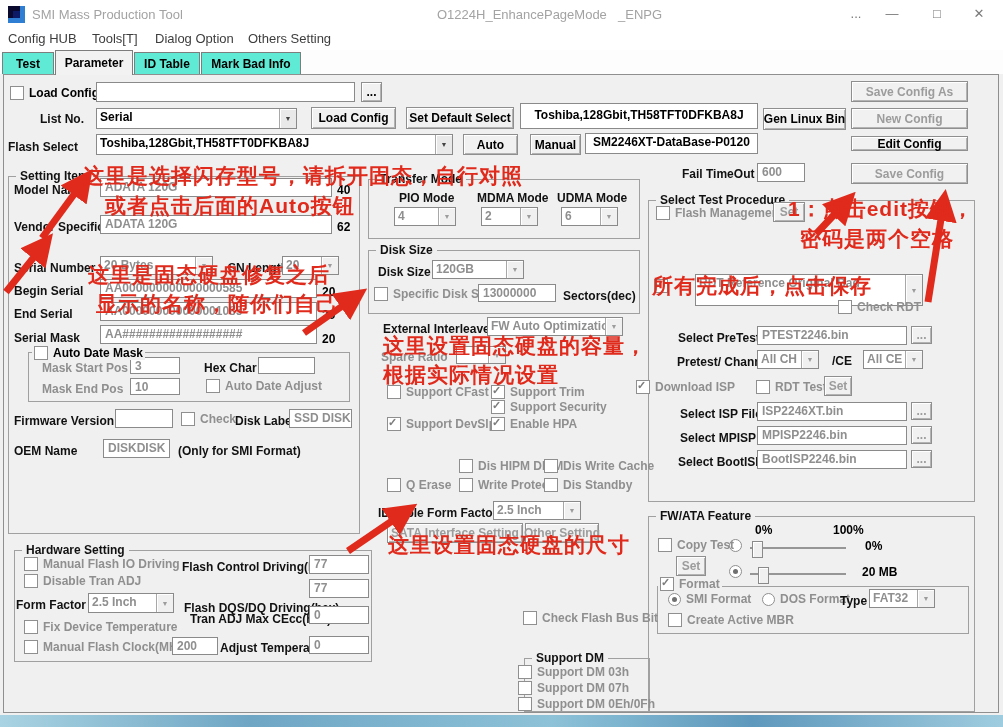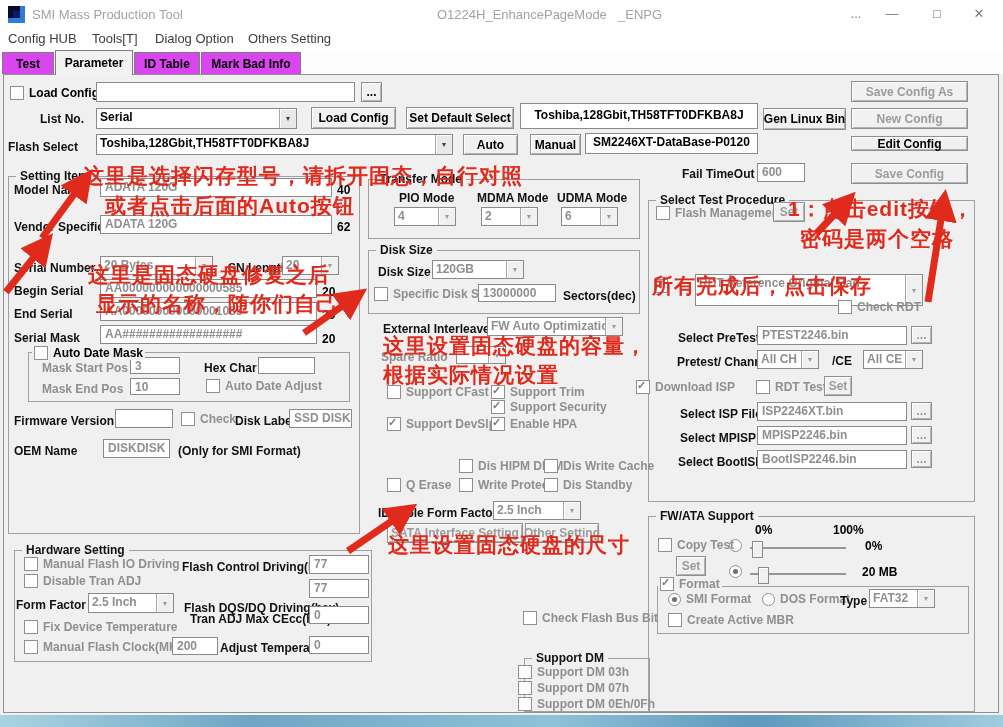--- a/index.html
+++ b/index.html
@@ -7,21 +7,21 @@
           font-family:"Liberation Sans",sans-serif;font-size:12px;-webkit-font-smoothing:none;}
   
   .titlebar{position:absolute;left:0;top:0;width:1003px;height:28px;background:#ffffff;color:#a3a3a3;font-size:13px;}
   .titlebar .t{position:absolute;top:7px;white-space:nowrap;}
   .winbtn{position:absolute;top:4px;height:20px;text-align:center;color:#7a7a7a;font-size:13px;line-height:20px;}
   .appicon{position:absolute;left:8px;top:6px;width:17px;height:17px;background:#0d1a66;
            box-shadow:inset -5px -5px 0 #2e7fd4, inset 5px 5px 0 #0a0a2e;}
   .menubar{position:absolute;left:0;top:28px;width:1003px;height:22px;background:#ffffff;color:#3d3d3d;font-size:13px;}
   .menubar .m{position:absolute;top:3px;white-space:nowrap;}
   
-  .tab{position:absolute;top:52px;height:22px;background:#d946ef;border:1px solid #7d7d7d;border-bottom:none;
+  .tab{position:absolute;top:52px;height:22px;background:#5eead4;border:1px solid #7d7d7d;border-bottom:none;
        display:flex;align-items:center;justify-content:center;font-weight:bold;box-sizing:border-box;}
   .tab.active{top:50px;height:25px;background:#f2f2f2;z-index:5;}
   
   .window-body{position:absolute;left:0;top:74px;width:1003px;height:641px;background:#f0f0f0;}
   .panel{position:absolute;left:3px;top:74px;width:996px;height:639px;border:1px solid #8f8f8f;box-sizing:border-box;z-index:1;}
   .desktop{position:absolute;left:0;top:715px;width:1003px;height:12px;
            background:linear-gradient(90deg,#a9d3e2,#6fa6c4 25%,#8dc2d8 55%,#5e98bc 75%,#9fccdf);}
   .lbl{position:absolute;white-space:nowrap;color:#111;font-weight:bold;z-index:3;}
   .g{color:#8f8f8f;}
   .fld{position:absolute;background:#fff;border:1px solid #8a8a8a;box-sizing:border-box;color:#8f8f8f;
@@ -372,21 +372,21 @@
   <div class="fld" style="left:757px;top:402px;width:150px;height:19px;">ISP2246XT.bin</div>
   <div class="btn dis" style="left:911px;top:402px;width:21px;height:18px;">...</div>
   <span class="lbl" style="left:680px;top:431px;">Select MPISP</span>
   <div class="fld" style="left:757px;top:426px;width:150px;height:19px;">MPISP2246.bin</div>
   <div class="btn dis" style="left:911px;top:426px;width:21px;height:18px;">...</div>
   <span class="lbl" style="left:678px;top:455px;">Select BootISP</span>
   <div class="fld" style="left:757px;top:450px;width:150px;height:19px;">BootISP2246.bin</div>
   <div class="btn dis" style="left:911px;top:450px;width:21px;height:18px;">...</div>
 
   <div class="group" style="left:648px;top:516px;width:327px;height:196px;">
-    <span class="gtitle">FW/ATA Support</span>
+    <span class="gtitle">FW/ATA Feature</span>
   </div>
   <span class="num" style="left:755px;top:523px;">0%</span>
   <span class="num" style="left:833px;top:523px;">100%</span>
   <span class="cbrow g" style="left:658px;top:538px;">
     <span class="cb"></span>
       <span>Copy Test</span>
     </span>
   <span class="rb" style="position:absolute;left:729px;top:539px;"></span>
   <div class="track" style="left:750px;top:547px;width:96px;"></div>
   <div class="thumb" style="left:752px;top:541px;"></div>

